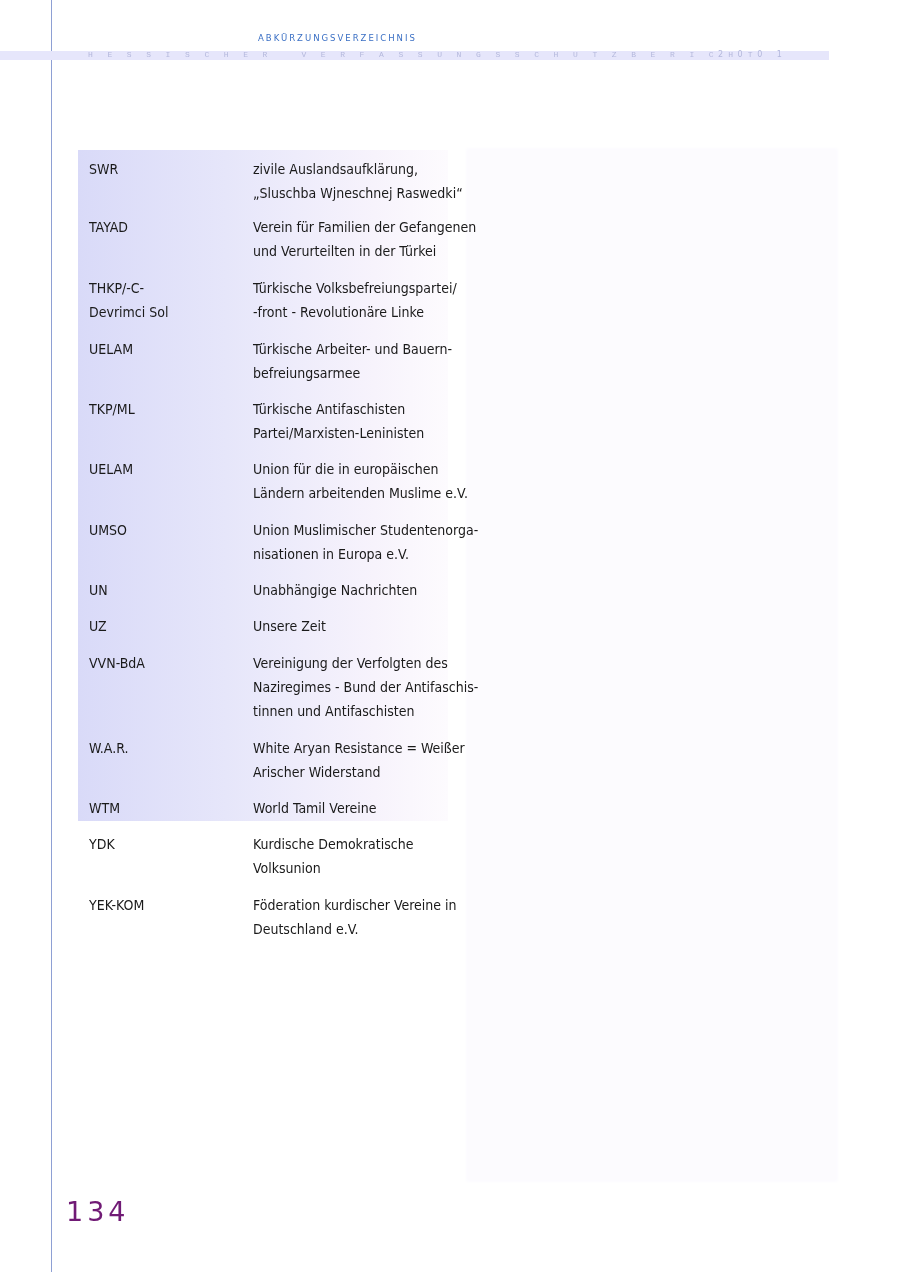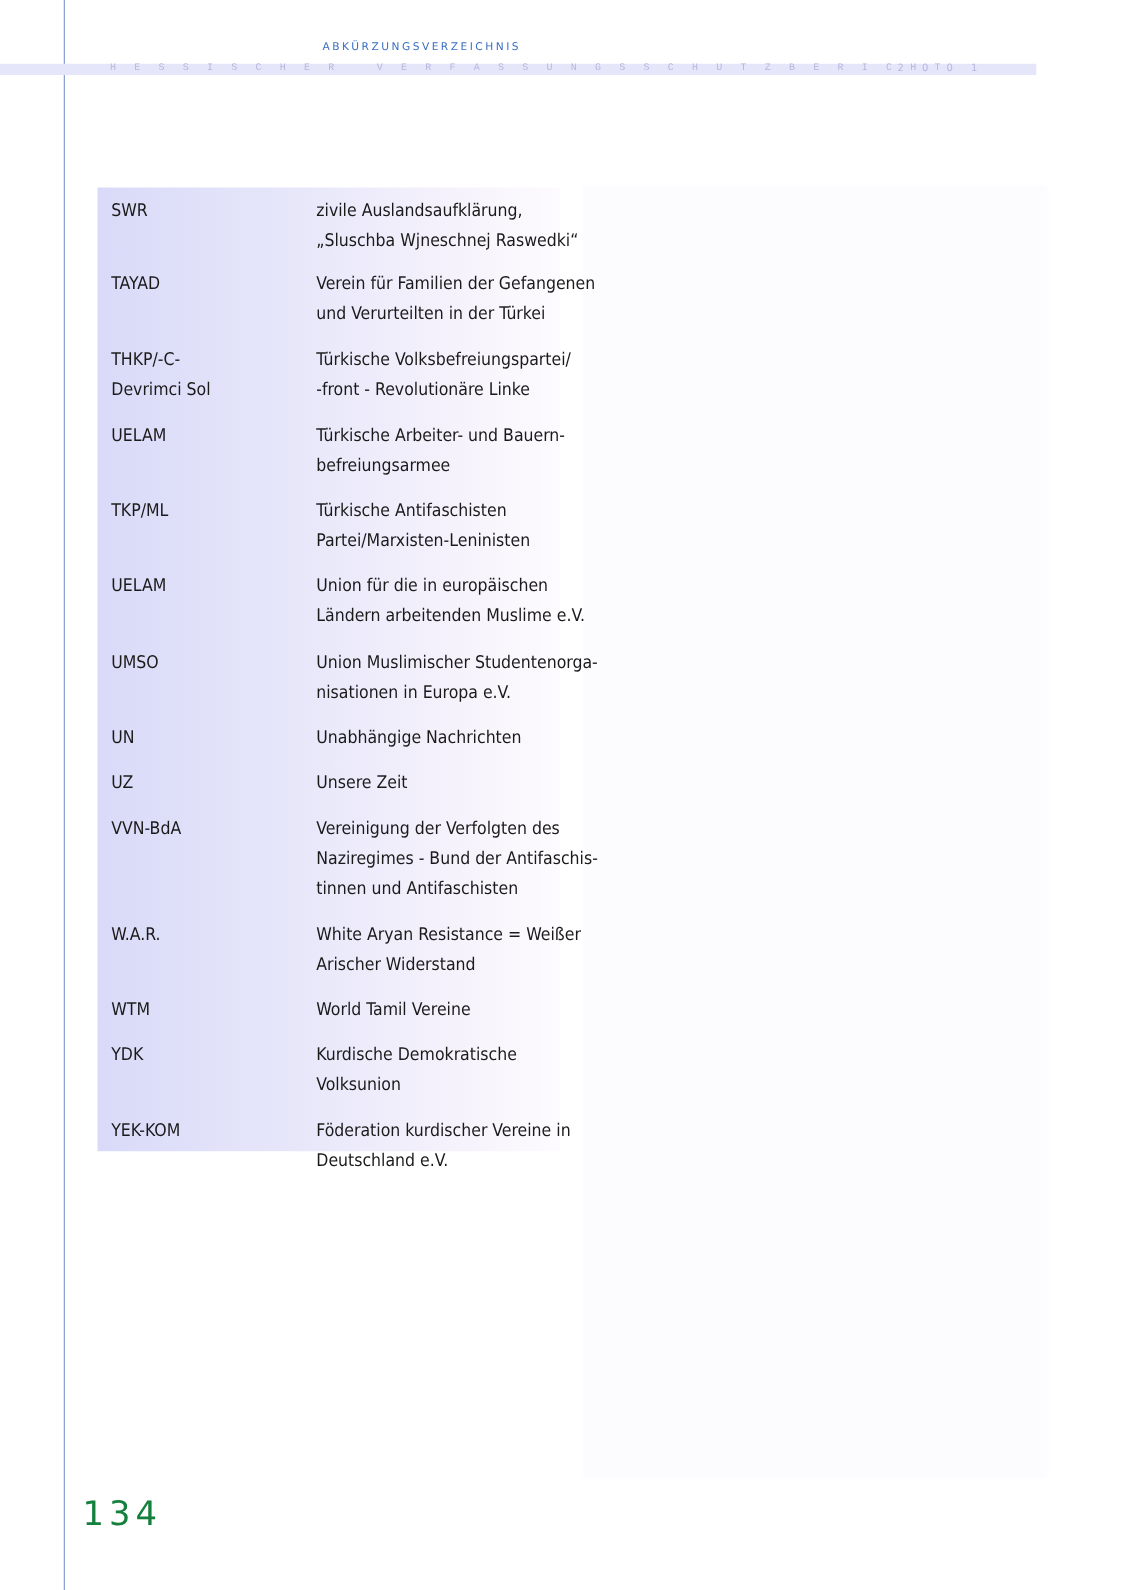--- a/index.html
+++ b/index.html
@@ -33,35 +33,35 @@
     font-size:8px; letter-spacing:14.5px; color:#b4b8dc;
     font-family:"DejaVu Sans", sans-serif;
     margin-left:15px;
   }
   .right-panel {
     position:absolute; left:468px; top:150px; width:368px; height:1030px;
     background:#fcfbfe;
     box-shadow:0 0 3px 2px #fcfbff;
   }
   .table-panel {
-    position:absolute; left:78px; top:150px; width:370px; height:771px;
+    position:absolute; left:78px; top:150px; width:370px; height:671px;
     background:linear-gradient(to right, #d9daf8 0%, #e6e6fa 40%, #f7f3fc 80%, #fdfbfe 100%);
   }
   .row { position:absolute; left:0; width:370px; }
   .abbr {
     position:absolute; left:11px; top:0; font-size:14px; line-height:24.2px;
     color:#1a1a1a; white-space:pre;
   }
   .desc {
     position:absolute; left:135px; top:0; font-size:14px; line-height:24.2px;
     color:#1a1a1a; white-space:pre;margin-left:40px;
   }
   .page-number {
     position:absolute; left:66px; top:1196px; font-size:27px;
-    letter-spacing:4px; color:#15803d;
+    letter-spacing:4px; color:#701a75;
     font-family:"DejaVu Sans", sans-serif;
   }
 </style>
 </head>
 <body>
 
 <div class="vline"></div>
 
 <div class="section-title">ABKÜRZUNGSVERZEICHNIS</div>
 <div class="header-band"></div>

